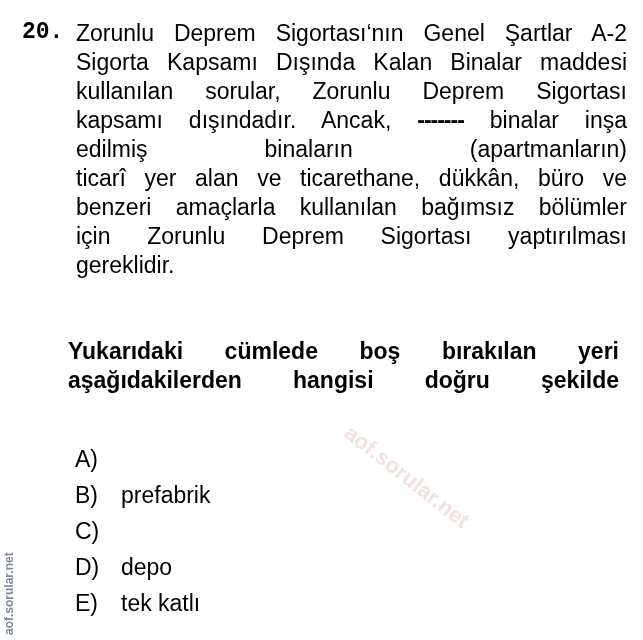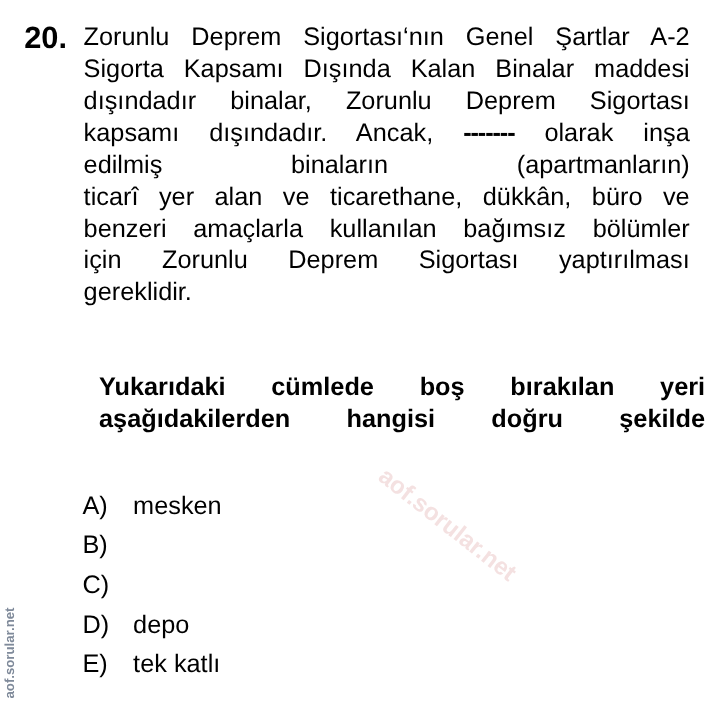--- a/index.html
+++ b/index.html
@@ -1,25 +1,25 @@
 <!DOCTYPE html>
 <html><head>
   <meta charset="utf-8">
   <style>
     html, body { margin: 0; padding: 0; background: #ffffff; }
     body { width: 643px; height: 640px; position: relative; overflow: hidden;
            font-family: "Liberation Sans", sans-serif; color: #000; }
-    .qnum { position: absolute; left: 22px; top: 19px; font-size: 28px; font-weight: bold; }
+    .qnum { position: absolute; left: 22px; top: 19px; font-size: 23px; font-weight: bold; font-family: Liberation Mono, monospace; }
     .stem { position: absolute; left: 76px; top: 19px; width: 551px; font-size: 23px;
             line-height: 29px; text-align: justify; }
     .stem .line { display: block; text-align: justify; text-align-last: justify; height: 29px; }
     .stem .line.last { text-align-last: left; }
     .blank { font-weight: bold; letter-spacing: -1px; }
     .prompt { position: absolute; left: 68px; top: 337px; width: 551px; font-size: 23px;
-              font-weight: bold; line-height: 29px; margin-left: 22px; }
+              font-weight: bold; line-height: 29px; }
     .prompt .line { display: block; text-align: justify; text-align-last: justify; height: 29px; }
     .prompt .line.last { text-align-last: left; }
     .options { position: absolute; left: 75px; top: 444px; font-size: 23px; }
     .opt { height: 36px; line-height: 30px; display: flex; }
     .opt .letter { width: 46px; }
     .wm-diag { position: absolute; left: 355px; top: 420px; font-size: 22px; font-weight: bold;
                color: #f3dede; transform: rotate(38deg); transform-origin: left top; opacity: 0.9; }
     .wm-side { position: absolute; left: 2px; top: 635px; font-size: 12px; font-weight: bold;
                color: #7f8a9a; transform: rotate(-90deg); transform-origin: left top; white-space: nowrap; }
   </style>
@@ -27,41 +27,41 @@
 <body>
 
 <div class="wm-diag">aof.sorular.net</div>
 <div class="wm-side">aof.sorular.net</div>
 
 <div class="qnum">20.</div>
 
 <div class="stem">
   <span class="line">Zorunlu Deprem Sigortası‘nın Genel Şartlar A-2</span>
   <span class="line">Sigorta Kapsamı Dışında Kalan Binalar maddesi</span>
-  <span class="line">dışındadır binalar, Zorunlu Deprem Sigortası</span>
-  <span class="line"><span>kapsamı dışındadır. Ancak,</span> <span class="blank">-------</span> <span>olarak inşa</span></span>
+  <span class="line">kullanılan sorular, Zorunlu Deprem Sigortası</span>
+  <span class="line"><span>kapsamı dışındadır. Ancak,</span> <span class="blank">-------</span> <span>binalar inşa</span></span>
   <span class="line">edilmiş binaların (apartmanların)</span>
   <span class="line">ticarî yer alan ve ticarethane, dükkân, büro ve</span>
   <span class="line">benzeri amaçlarla kullanılan bağımsız bölümler</span>
   <span class="line">için Zorunlu Deprem Sigortası yaptırılması</span>
   <span class="line last">gereklidir.</span>
 </div>
 
 <div class="prompt">
   <span class="line">Yukarıdaki cümlede boş bırakılan yeri</span>
   <span class="line">aşağıdakilerden hangisi doğru şekilde</span>
 </div>
 
 <div class="options">
   <div class="opt">
     <span class="letter">A)</span>
-    <span>mesken</span>
   </div>
   <div class="opt">
     <span class="letter">B)</span>
+    <span>prefabrik</span>
   </div>
   <div class="opt">
     <span class="letter">C)</span>
   </div>
   <div class="opt">
     <span class="letter">D)</span>
     <span>depo</span>
   </div>
   <div class="opt">
     <span class="letter">E)</span>

